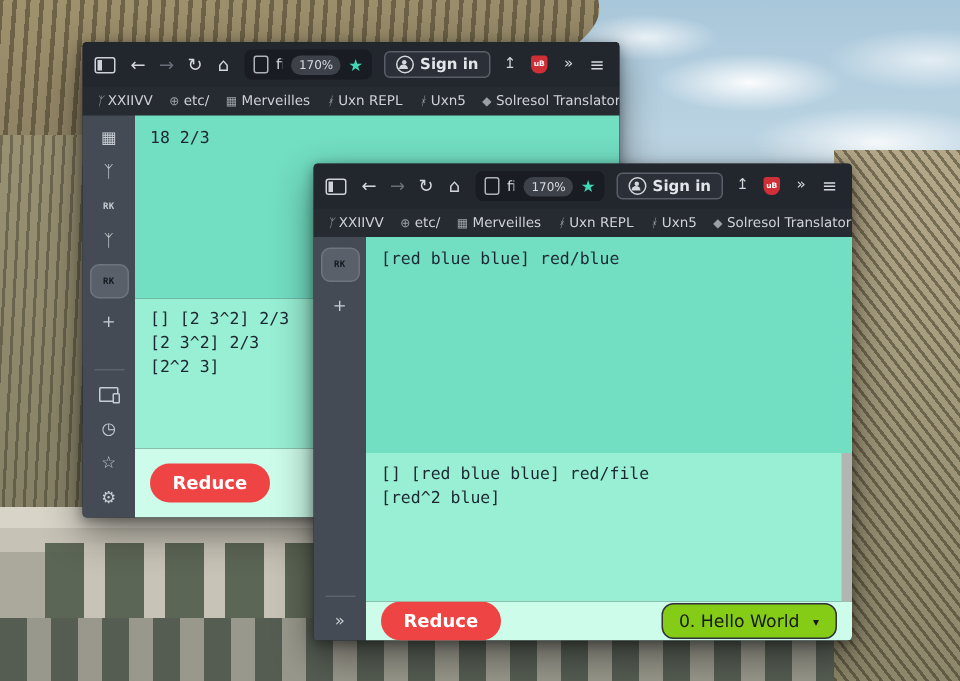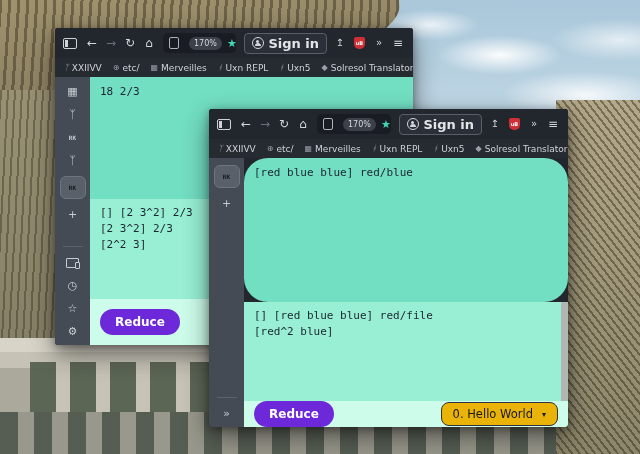--- a/index.html
+++ b/index.html
@@ -48,21 +48,21 @@
   .urlbar{flex:1 1 auto;height:20px;background:#191c22;border-radius:5px;display:flex;
     align-items:center;padding:0 6px;gap:5px;min-width:0;margin:0 4px;}
   .page-ic{width:8px;height:10px;border:1px solid #aeb3ba;border-radius:2px;flex:0 0 auto;}
   .url-text{color:#d8dbdf;font-size:9.5px;white-space:nowrap;overflow:hidden;flex:1 1 auto;min-width:0;
     -webkit-mask-image:linear-gradient(90deg,#000 65%,transparent 95%);
     mask-image:linear-gradient(90deg,#000 65%,transparent 95%);}
   .zoom-badge{background:#3c414a;color:#d6d9dd;font-size:8px;padding:2px 5px;border-radius:8px;flex:0 0 auto;}
   .star{color:#3fd7b5;font-size:11px;flex:0 0 auto;}
 
   .signin{display:flex;align-items:center;gap:4px;border:1px solid #595f69;background:#2b2f37;
-    color:#e3e6e9;border-radius:4px;padding:2px 7px;font-size:13px;font-weight:bold;flex:0 0 auto;margin:0 3px;}
+    color:#e3e6e9;border-radius:4px;padding:2px 7px;font-size:10px;font-weight:bold;flex:0 0 auto;margin:0 3px;}
   .person{width:10px;height:10px;border:1px solid #d3d7db;border-radius:50%;position:relative;flex:0 0 auto;}
   .person::before{content:"";position:absolute;left:2.8px;top:1.6px;width:3px;height:3px;border-radius:50%;background:#d3d7db;}
   .person::after{content:"";position:absolute;left:1.2px;top:5.4px;width:6px;height:3px;border-radius:3px 3px 0 0;background:#d3d7db;}
   .ublock{width:11px;height:12px;background:#cf2f36;border-radius:2px 2px 5px 5px;color:#fff;
     font-size:5px;font-weight:bold;text-align:center;line-height:12px;flex:0 0 auto;margin:0 4px;}
 
   .bookmarks{height:19px;background:#262a31;display:flex;align-items:center;padding:0 9px;gap:11px;
     font-size:9px;color:#cfd3d8;white-space:nowrap;overflow:hidden;}
   .bm{display:flex;align-items:center;gap:3px;flex:0 0 auto;}
   .bm-ic{font-size:8px;color:#9aa0a8;}
@@ -81,31 +81,31 @@
   .dev-ic{width:11px;height:8px;border:1px solid #c8ccd2;border-radius:1px;position:relative;}
   .dev-ic::after{content:"";position:absolute;right:-2px;bottom:-2px;width:3px;height:5px;
     background:#454b54;border:1px solid #c8ccd2;border-radius:1px;}
 
   .content{flex:1 1 auto;display:flex;flex-direction:column;min-width:0;}
   .sec-top{background:#72dec2;}
   .sec-mid{background:#98efd3;position:relative;padding-top:6px;}
   .sec-foot{background:#cdfcea;display:flex;align-items:center;padding:0 10px;gap:8px;flex:1 1 auto;}
   .win-back .sec-top{height:122px;}
   .win-back .sec-mid{height:94px;}
-  .win-front .sec-top{height:156px;border-radius:24px;}
+  .win-front .sec-top{height:156px;}
   .win-front .sec-mid{height:100px;}
 
   .mono{font-family:"DejaVu Sans Mono",monospace;font-size:11px;color:#1d2733;}
   .sec-top .mono{display:block;padding:8px 12px 0 10px;}
   .out-line{font-family:"DejaVu Sans Mono",monospace;font-size:11px;color:#1d2733;
     line-height:16px;padding-left:10px;}
 
-  .reduce{background:#6d28d9;color:#ffffff;border:none;border-radius:14px;
+  .reduce{background:#ef4444;color:#ffffff;border:none;border-radius:14px;
     font-family:"DejaVu Sans",sans-serif;font-weight:bold;font-size:12px;padding:6px 15px;cursor:pointer;}
-  .preset{margin-left:auto;background:#eab308;border:1.5px solid #30313a;border-radius:8px;
+  .preset{margin-left:auto;background:#84cc16;border:1.5px solid #30313a;border-radius:8px;
     display:flex;align-items:center;gap:9px;padding:4px 11px;font-size:11.5px;color:#17181c;}
   .chev{font-size:8px;color:#17181c;}
   .out-scrollbar{position:absolute;right:0;top:0;width:7px;height:100%;background:#b2b6b2;}
 </style>
 </head>
 <body>
 
 <div id="stage">
   <div class="bg-sky"></div>
   <div class="bg-clouds"></div>

